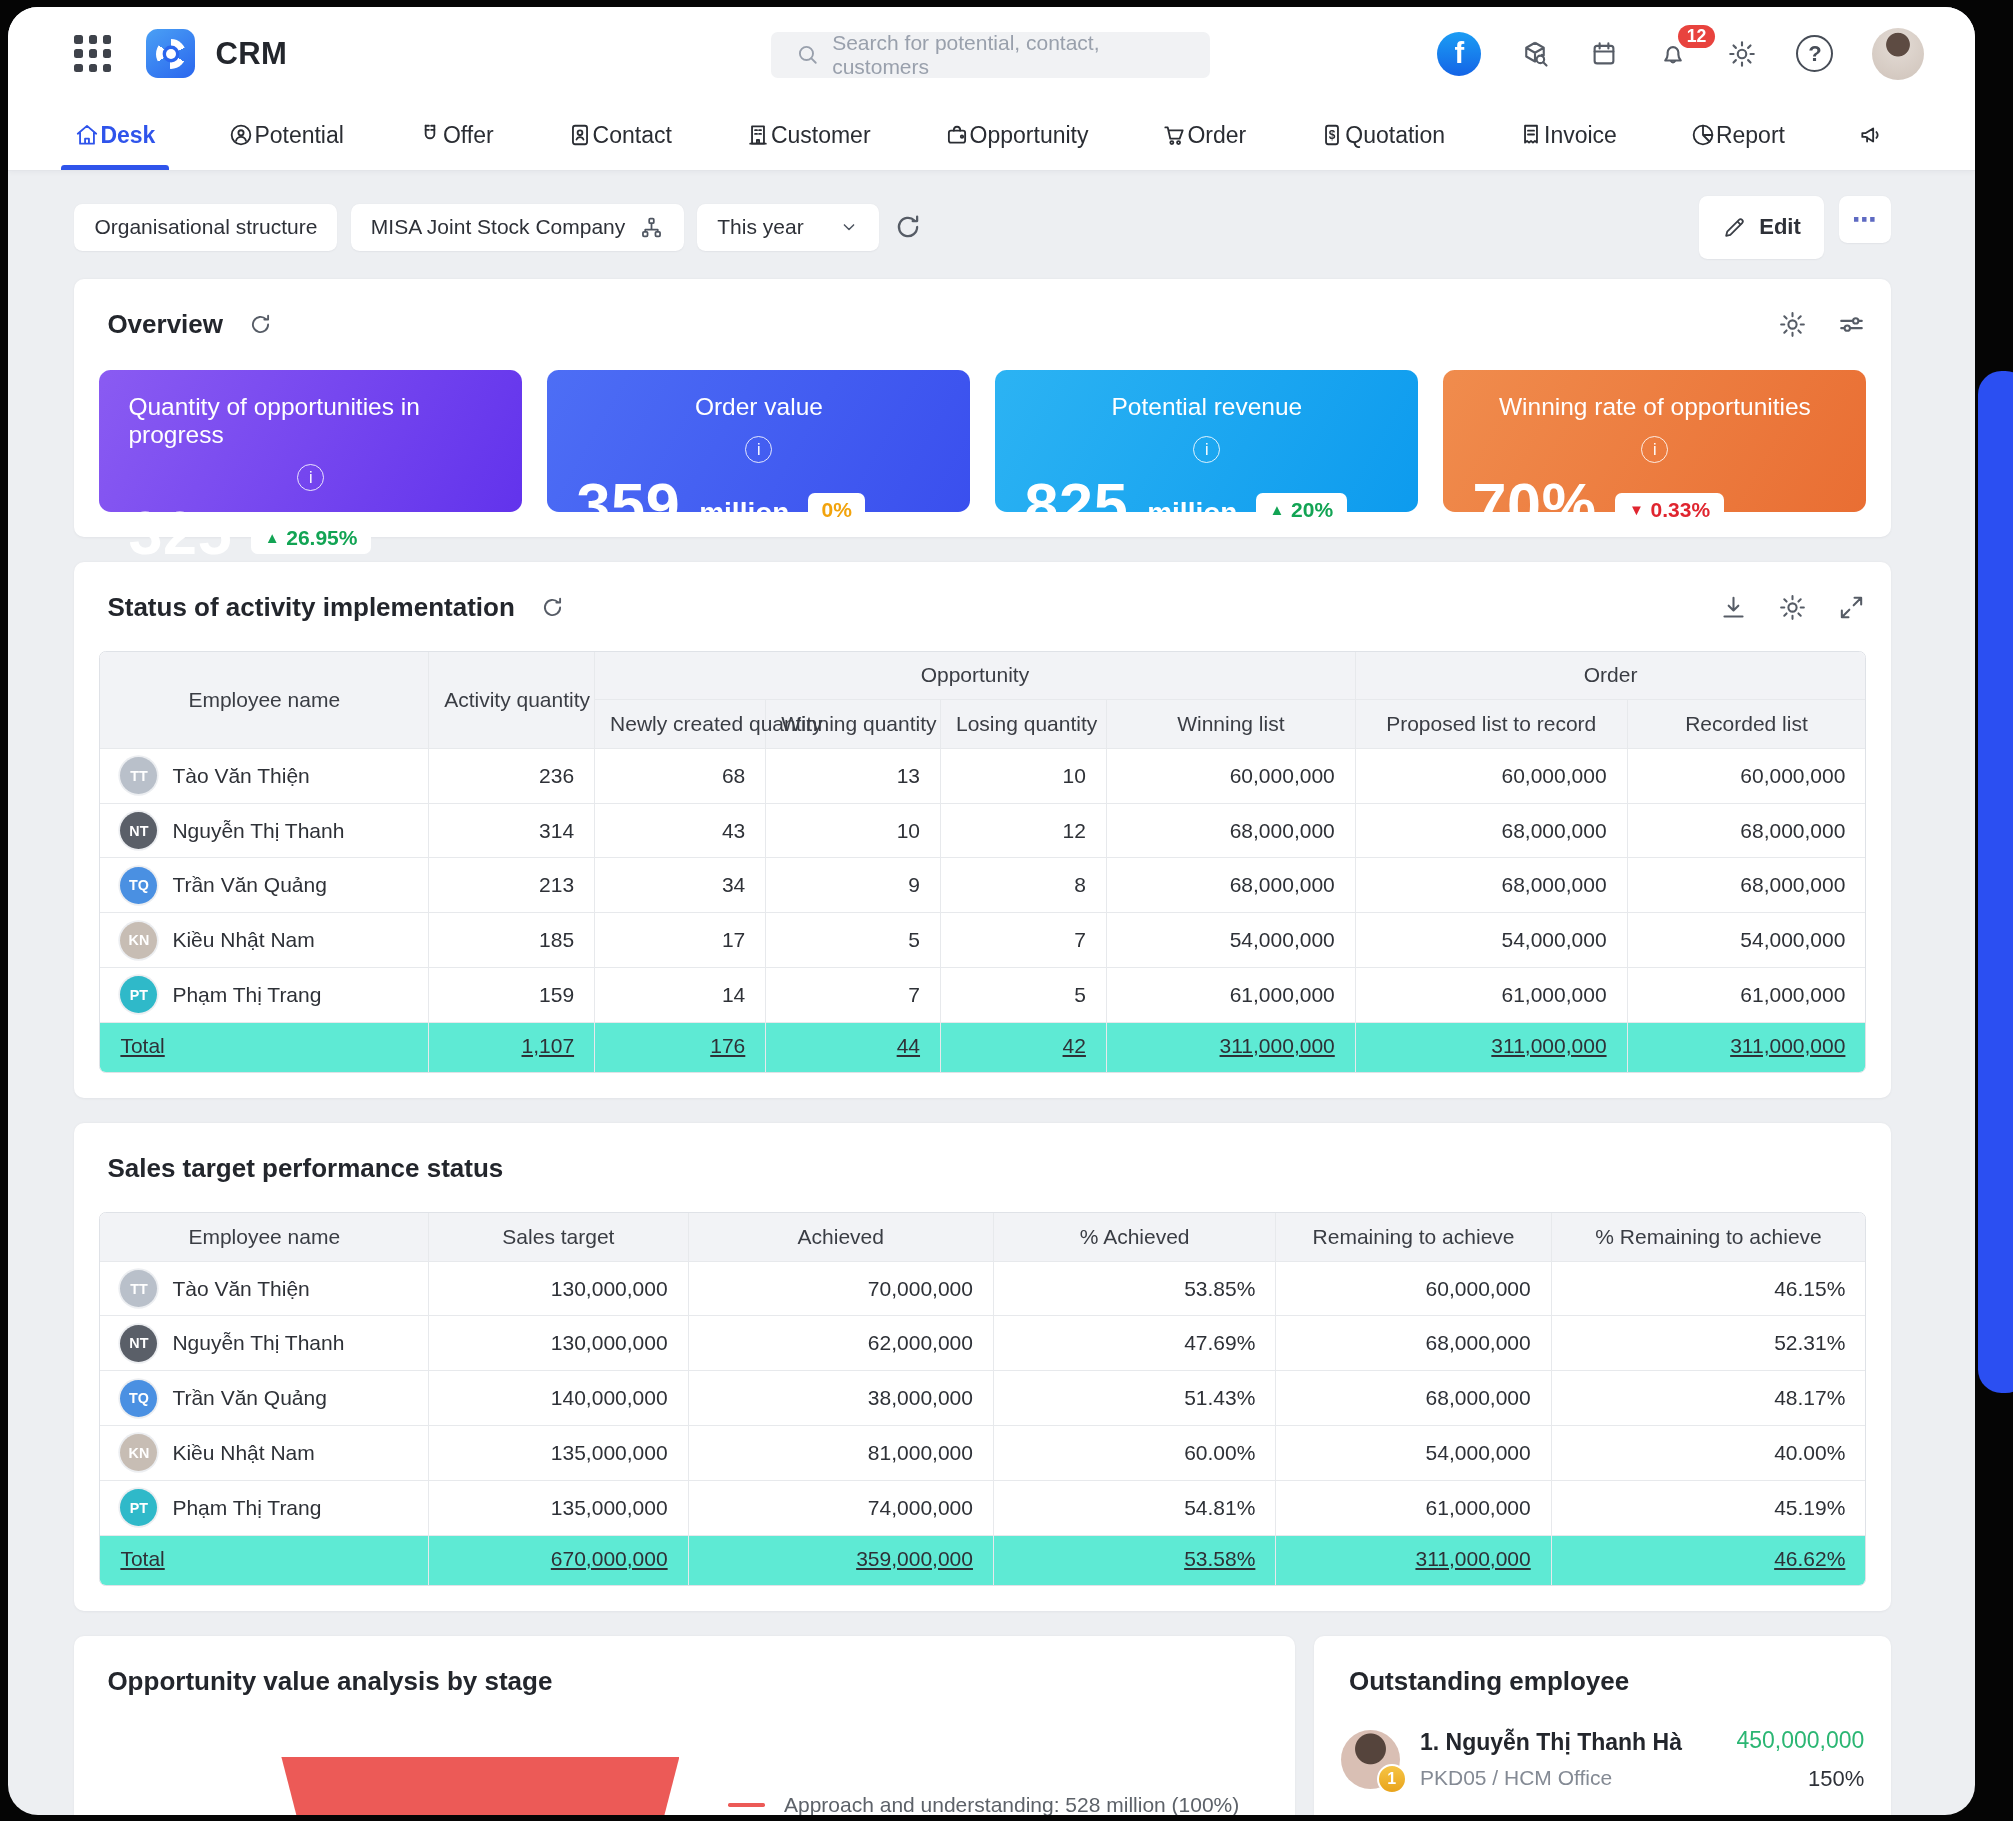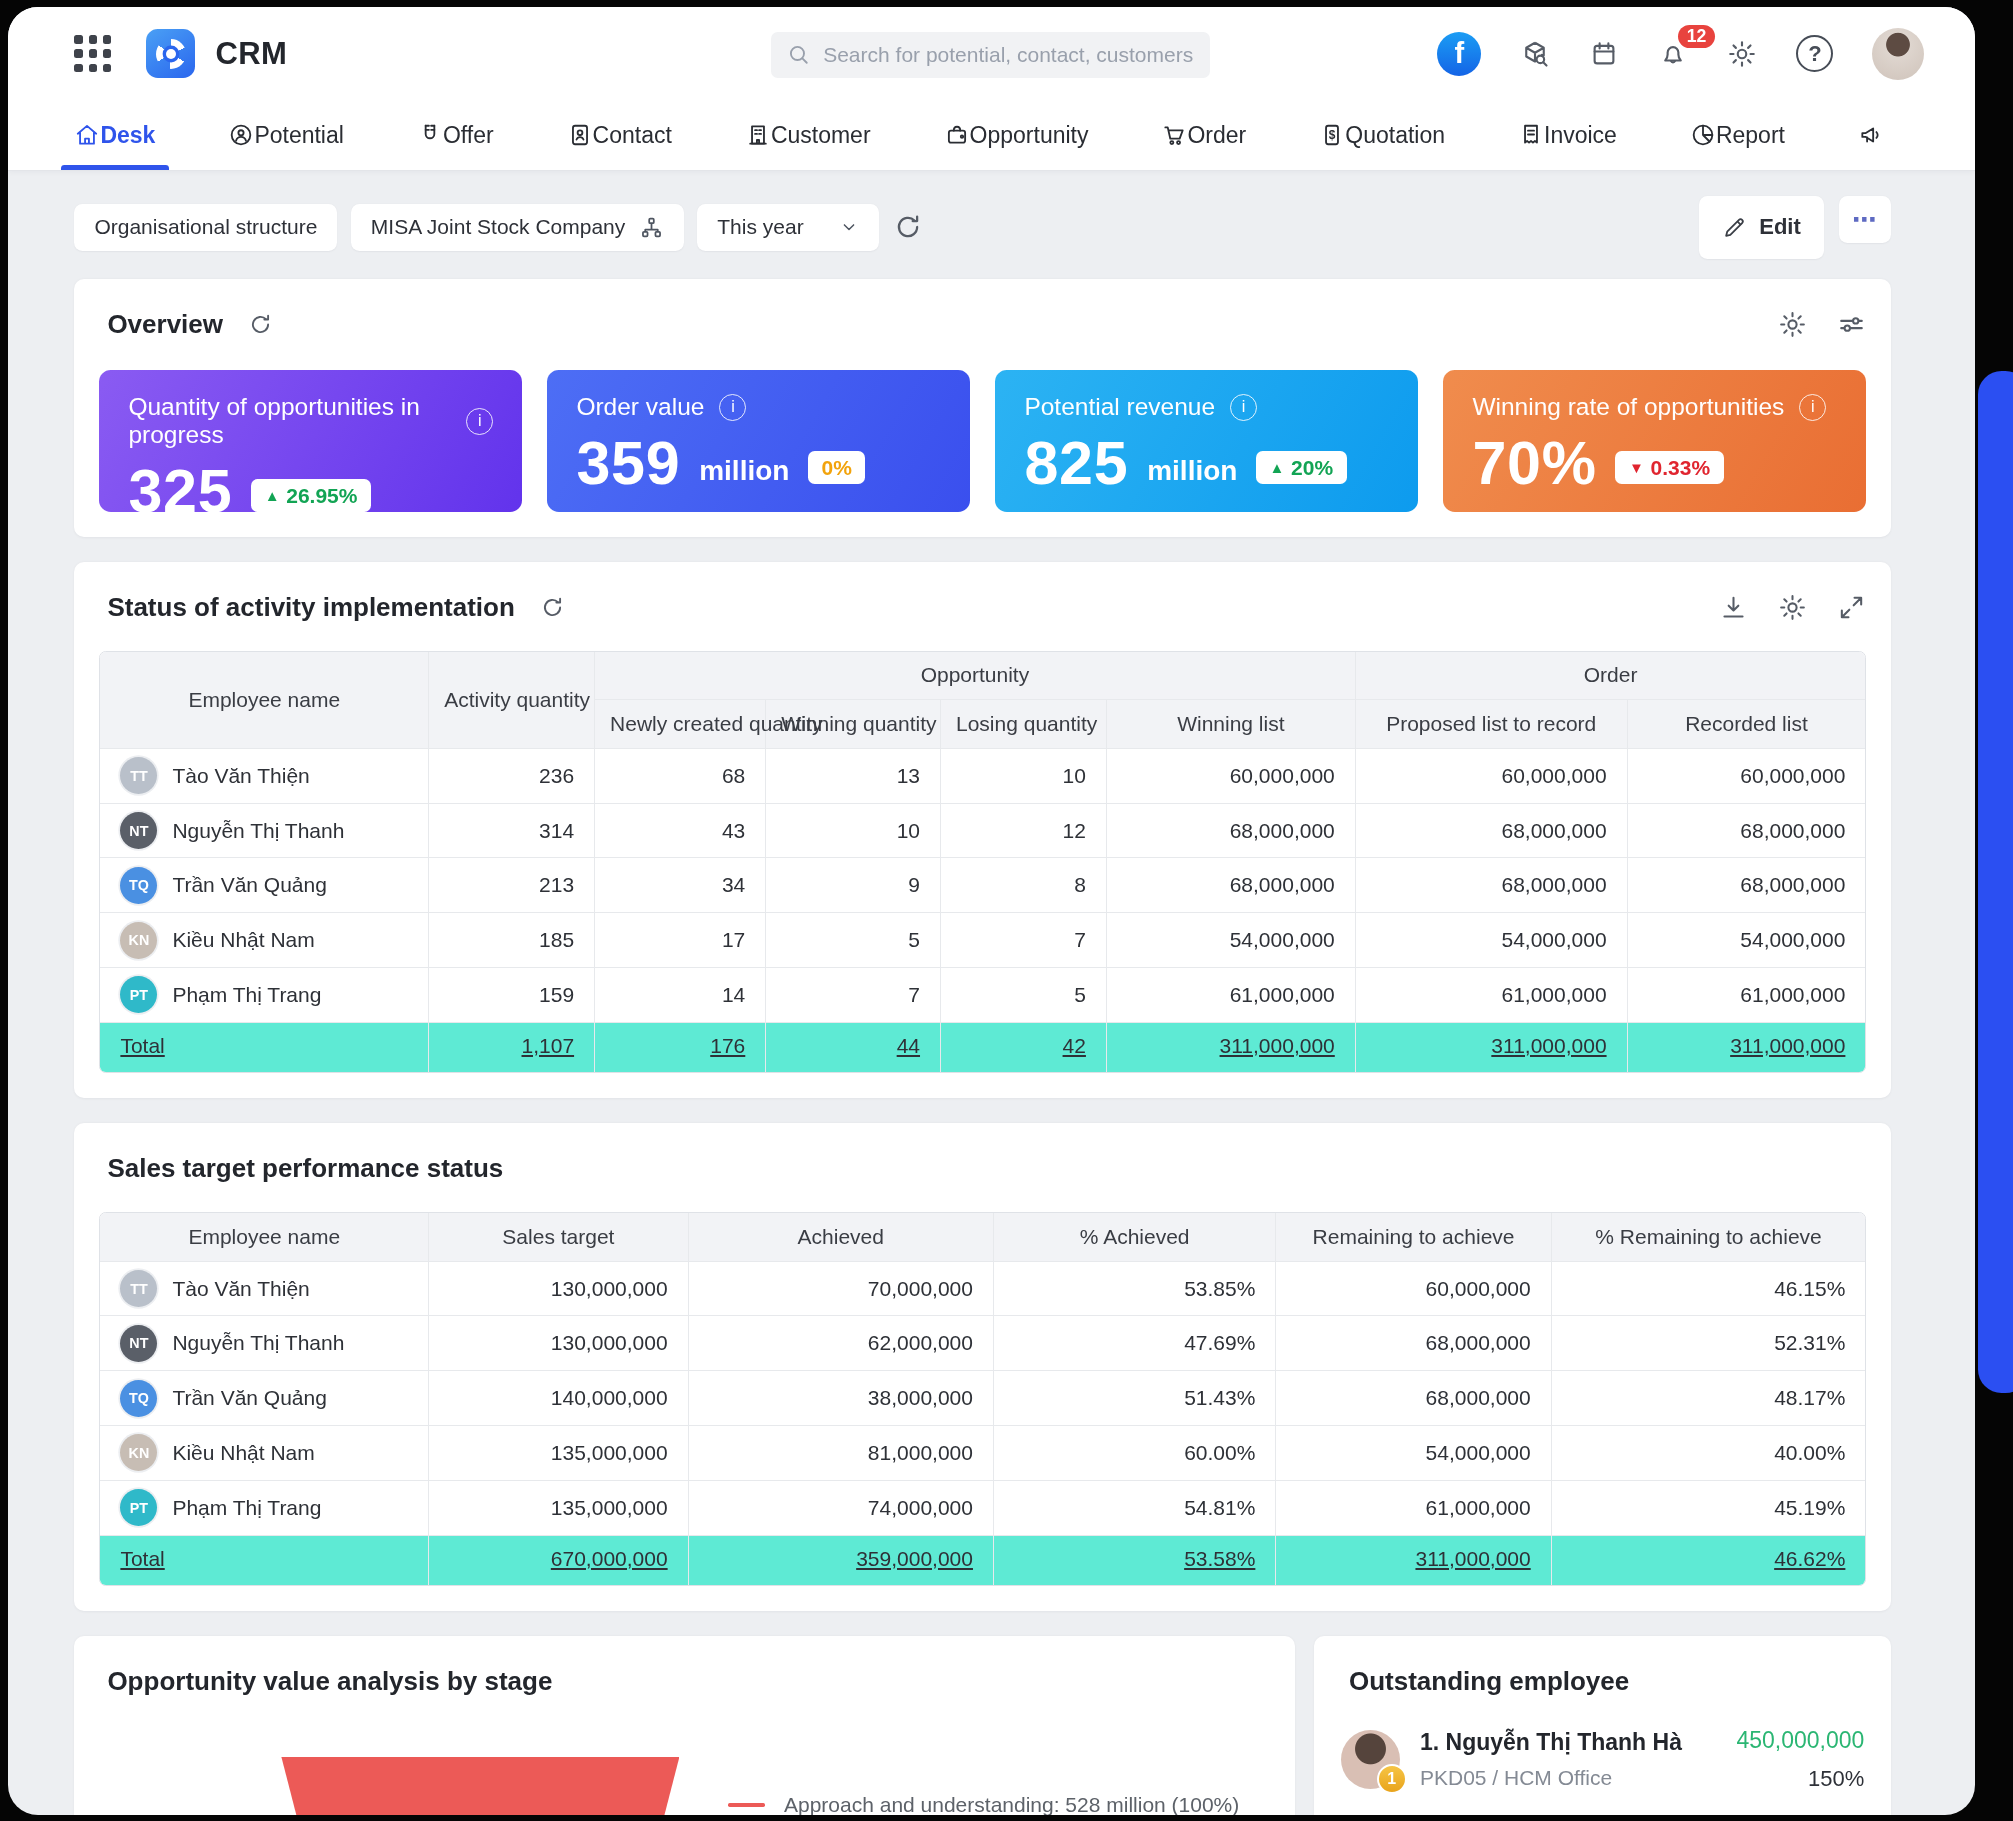--- a/index.html
+++ b/index.html
@@ -19,21 +19,21 @@
   .grid-icon{width:37px;height:37px;display:grid;grid-template-columns:repeat(3,1fr);gap:5.9px;cursor:pointer;}
   .grid-icon span{background:#3f434b;border-radius:2.5px;}
   .app-logo{width:49px;height:49px;border-radius:11.8px;margin-left:35px;
     background:linear-gradient(145deg,#4aa0f5 0%,#2a66ee 100%);
     display:flex;align-items:center;justify-content:center;position:relative;}
   .app-logo .pin{width:30px;height:30px;border-radius:50%;
     background:conic-gradient(#fff 0 65deg,rgba(255,255,255,0) 65deg 120deg,#fff 120deg 185deg,rgba(255,255,255,0) 185deg 240deg,#fff 240deg 305deg,rgba(255,255,255,0) 305deg 360deg);}
   .app-logo .dot{position:absolute;width:10px;height:10px;border-radius:50%;background:#fff;box-shadow:0 0 0 3.4px rgba(42,102,238,1);}
   .app-title{font-size:31px;font-weight:bold;color:#23262c;margin-left:20px;letter-spacing:0.4px;}
   .search{position:absolute;left:763px;top:25px;width:439px;height:46px;background:#f1f2f4;border-radius:6.7px;
-    display:flex;align-items:center;gap:11.8px;padding:0 15px;box-sizing:border-box;color:#99a0ac;font-size:21px;}
+    display:flex;align-items:center;gap:11.8px;padding:0 24px;box-sizing:border-box;color:#99a0ac;font-size:21px;}
   .search svg{width:25px;height:25px;flex:0 0 25px;}
   .top-icons{margin-left:auto;display:flex;align-items:center;gap:39px;color:#474d57;}
   .top-icons svg{width:34px;height:34px;display:block;}
   .fb{width:44px;height:44px;border-radius:50%;background:linear-gradient(180deg,#1b9df4,#1464e6);
     color:#fff;font-weight:bold;font-size:29px;display:flex;align-items:center;justify-content:center;}
   .bell-wrap{position:relative;}
   .nbadge{position:absolute;top:-13.5px;left:20px;background:#e8433e;color:#fff;border-radius:13.5px;
     font-size:17.7px;font-weight:bold;padding:2.5px 8.4px;line-height:1;}
   .help{width:37px;height:37px;border-radius:50%;border:2.5px solid #474d57;box-sizing:border-box;
     display:flex;align-items:center;justify-content:center;font-size:22px;font-weight:bold;color:#474d57;}
@@ -63,21 +63,21 @@
     font-size:25px;font-weight:bold;color:#5e6ac2;box-shadow:0 0.8px 1.7px rgba(16,24,40,.05);cursor:pointer;letter-spacing:1.7px;}
   .card{background:#fff;border-radius:10px;box-shadow:0 0.8px 2.5px rgba(20,24,34,.05);}
   .sec-head{display:flex;align-items:center;gap:17px;color:#565c66;}
   .sec-title{font-size:26px;font-weight:bold;color:#23262c;margin:8px;}
   .sec-head svg{width:27px;height:27px;}
   .head-icons{margin-left:auto;display:flex;gap:30px;color:#565c66;}
   
   .overview-card{margin-top:20px;padding:22px 25px 25px;}
   .kpi-row{display:flex;gap:25px;margin-top:22px;}
   .kpi{flex:1;height:142px;border-radius:11.8px;color:#fff;padding:23.6px 29px;box-sizing:border-box;}
-  .kpi-title{font-size:24.5px;display:flex;align-items:center;gap:15px;}
+  .kpi-title{font-size:24.5px;display:flex;align-items:center;gap:15px;flex-direction:column;}
   .info-i{width:27px;height:27px;border-radius:50%;border:1.7px solid rgba(255,255,255,.85);box-sizing:border-box;
     display:flex;align-items:center;justify-content:center;font-size:16px;flex:0 0 27px;}
   .kpi-vrow{display:flex;align-items:center;gap:18.6px;margin-top:11.8px;}
   .kpi-value{font-size:61px;font-weight:bold;letter-spacing:0.8px;line-height:1;}
   .kpi-unit{font-size:28px;font-weight:bold;align-self:flex-end;margin-bottom:6.7px;}
   .kpi-badge{background:#fff;border-radius:6.7px;padding:5.9px 13.5px;font-size:21px;font-weight:bold;
     display:flex;align-items:center;gap:6.7px;line-height:1;margin-top:8.4px;}
   .tri{font-size:15px;}
   
   .section-card{margin-top:25px;padding:22px 25px 25px;}

